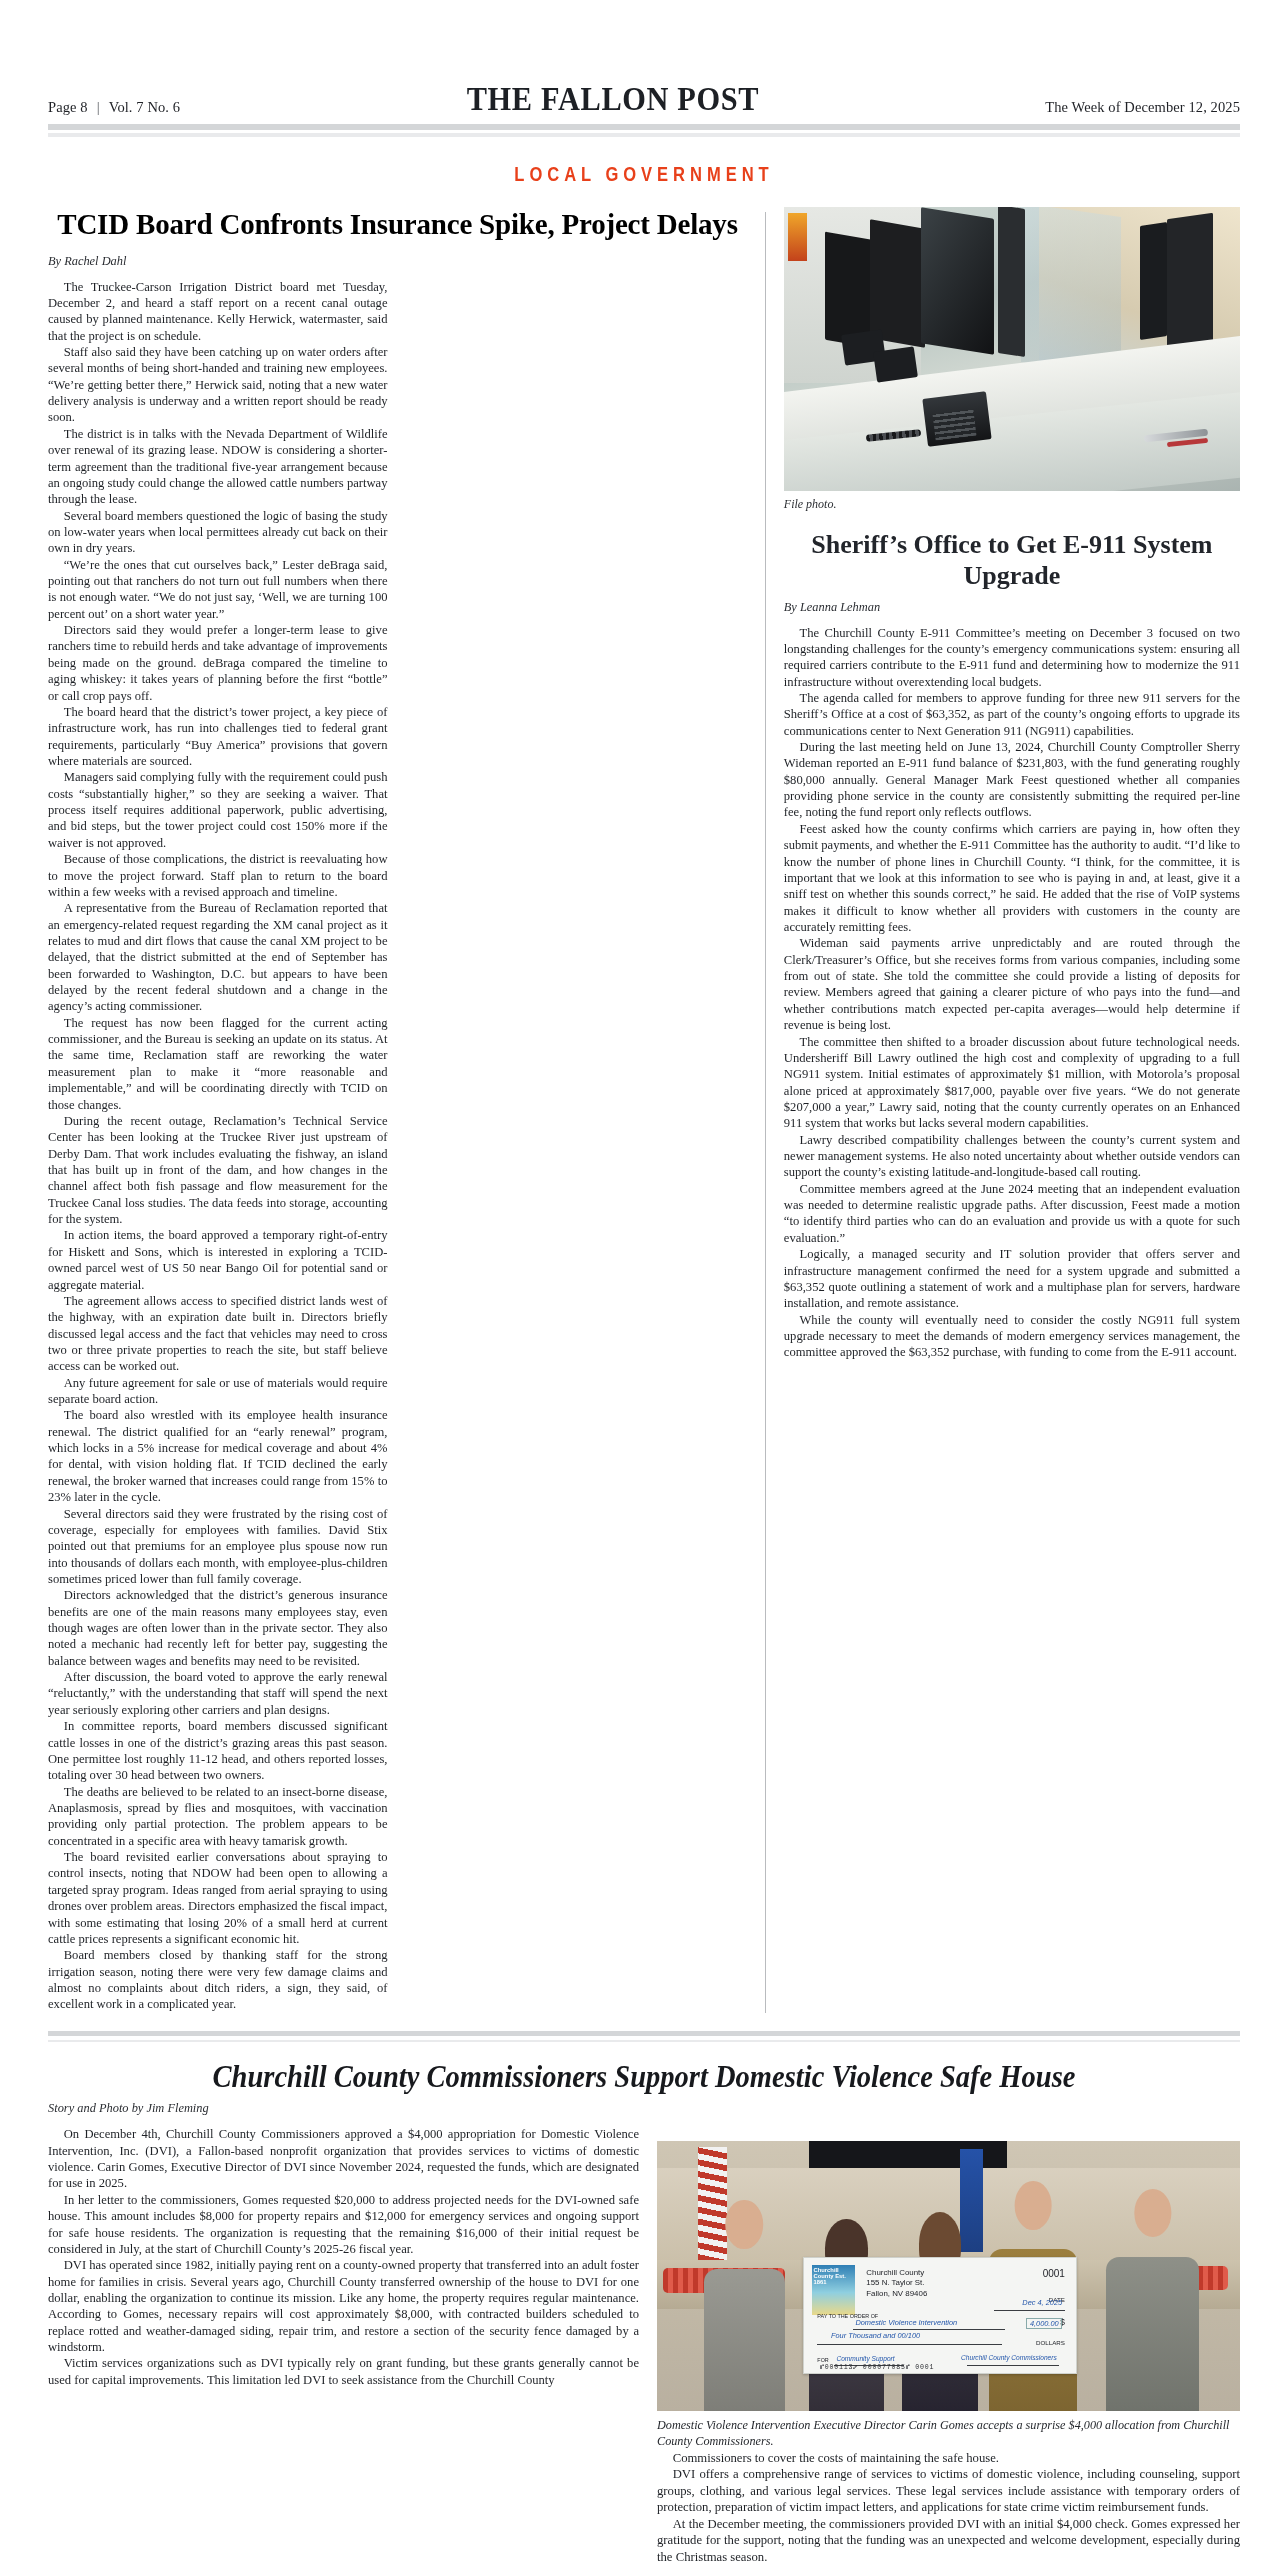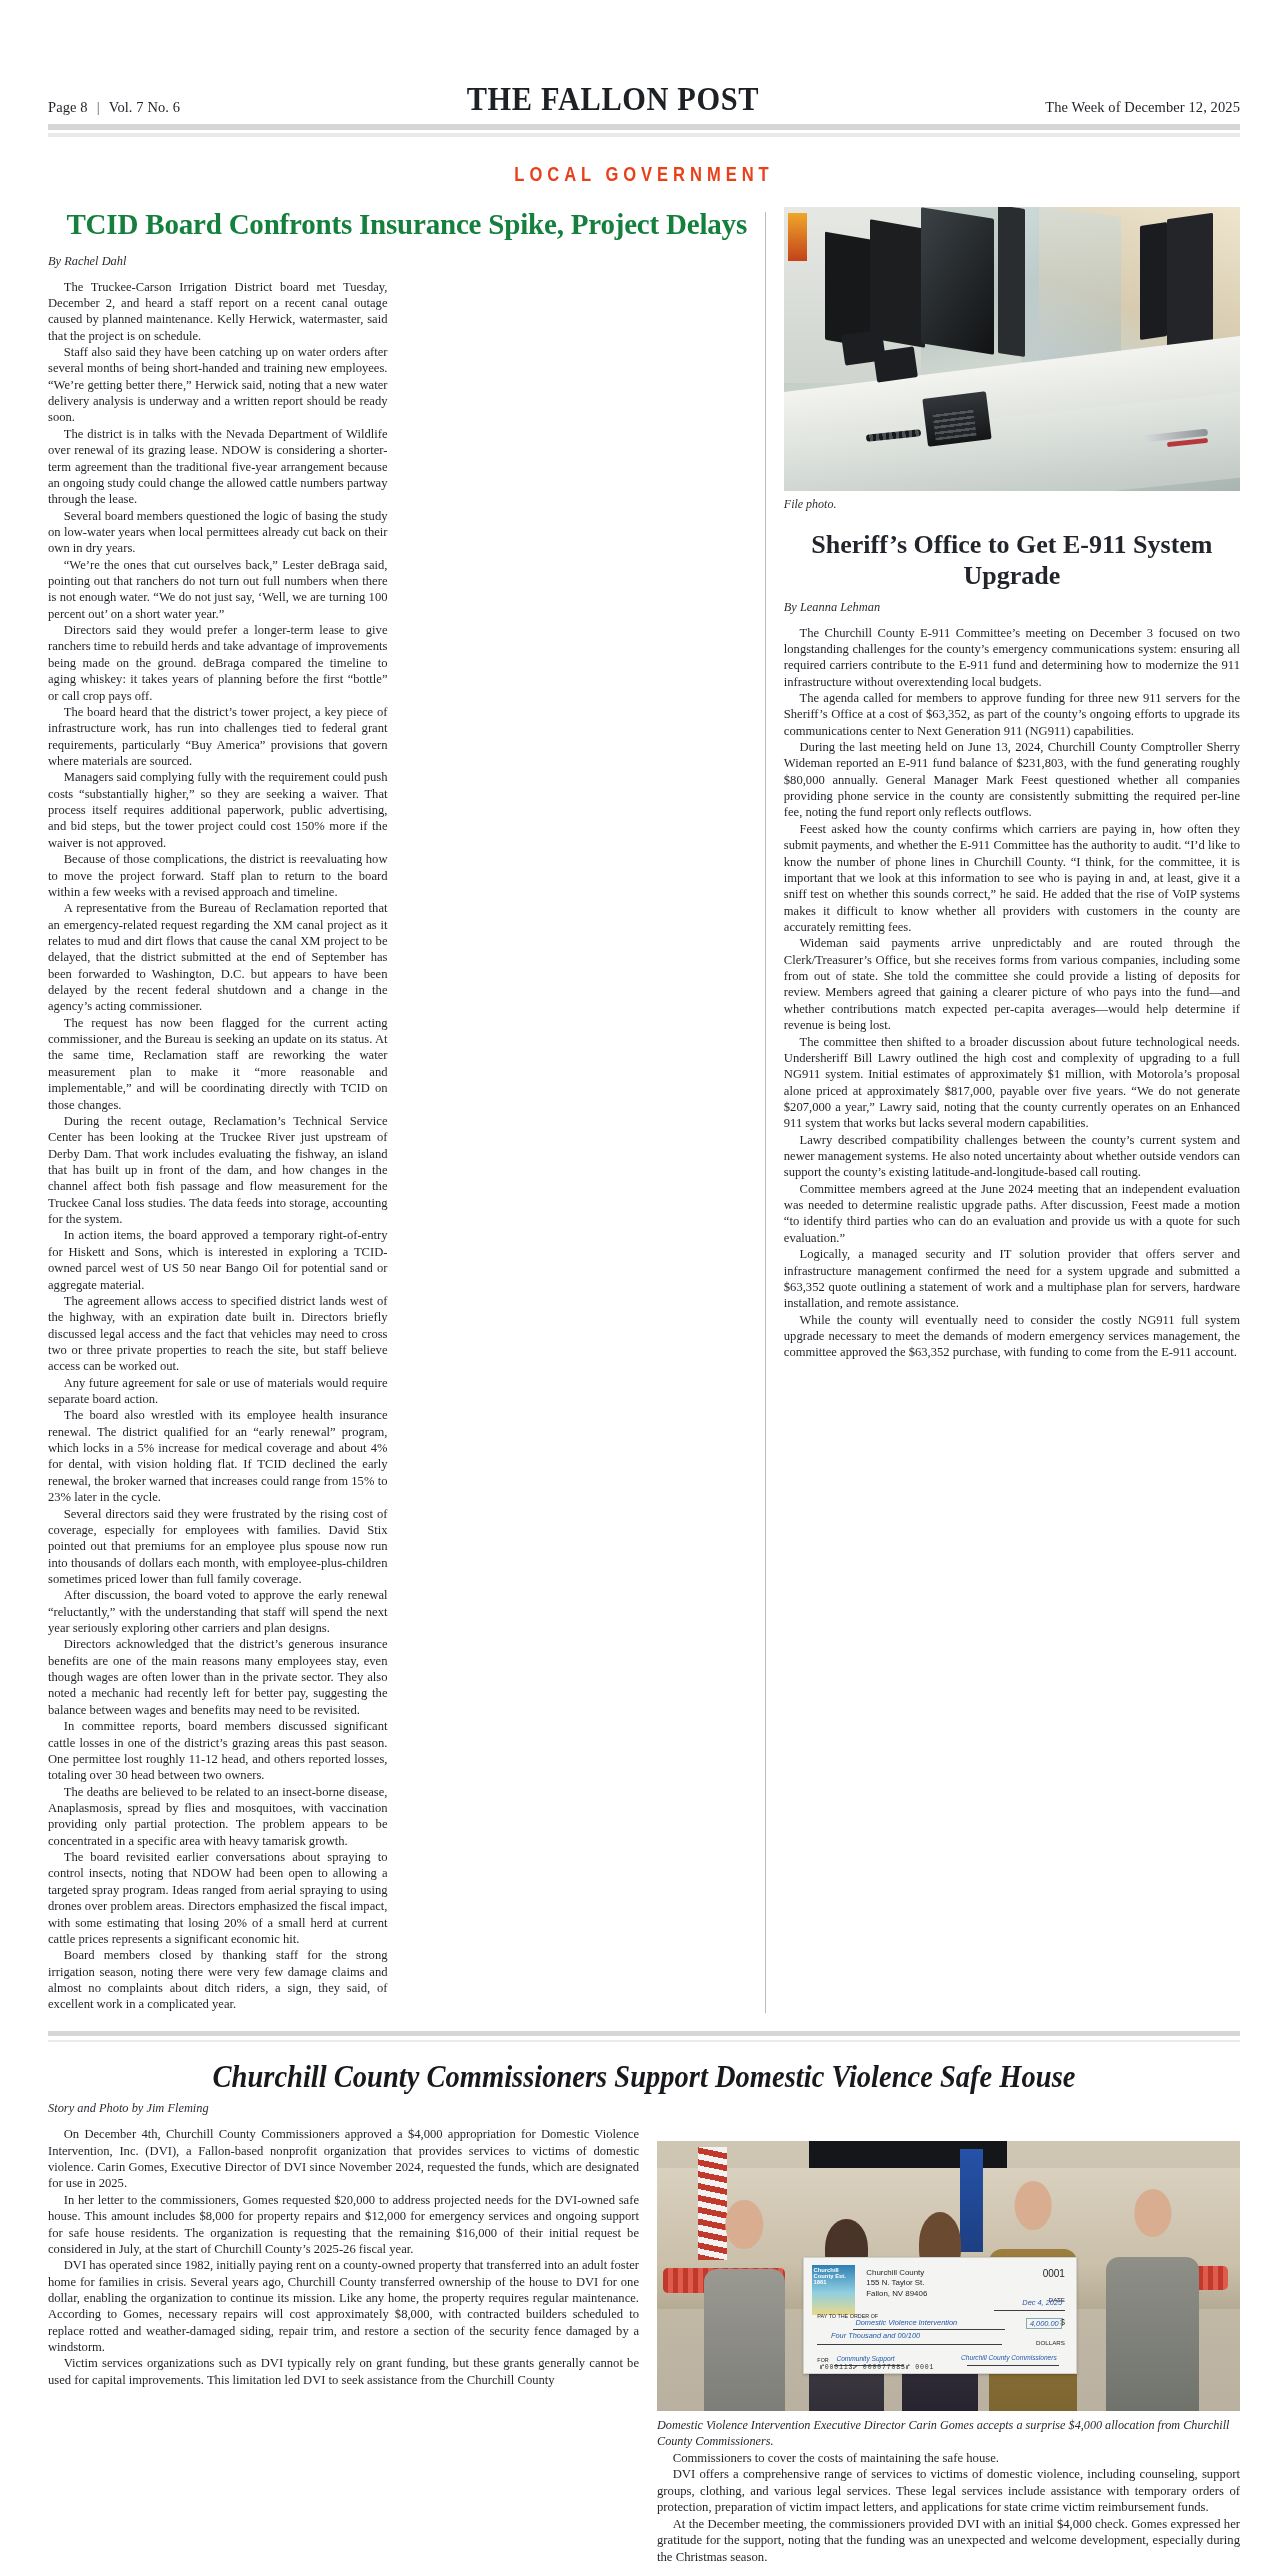--- a/index.html
+++ b/index.html
@@ -39,21 +39,21 @@
 
   
   .story-top { display:flex; margin-top:21.5px; gap:0; }
   .left-block { width:699px; flex:0 0 699px; }
   .divider-v { width:0.8px; background:#b9bbbe; margin:5px 18px 0 18px; flex:0 0 0.8px; align-self:stretch; }
   .right-block { flex:1 1 auto; }
 
   h1.hl-main {
     font-family:"Liberation Serif", serif;
     font-weight:bold; font-size:29px; line-height:1.2;
-    text-align:right; margin:0 0 11.6px 0; color:#15803d;
+    text-align:center; margin:0 0 11.6px 0; color:#000000;
     letter-spacing:-0.2px;
   }
   .byline {
     font-style:italic; font-size:12.4px; color:#2a2d32;
     margin:0 0 10px 0;
   }
   .cols2 { column-count:2; column-gap:20px; column-fill:auto; }
   p.body {
     margin:0; text-align:justify; font-size:12.6px; line-height:1.30;
     text-indent:15.7px; hyphens:auto; -webkit-hyphens:auto;
@@ -241,22 +241,22 @@
         <p class="body">Managers said complying fully with the requirement could push costs “substantially higher,” so they are seeking a waiver. That process itself requires additional paperwork, public advertising, and bid steps, but the tower project could cost 150% more if the waiver is not approved.</p>
         <p class="body">Because of those complications, the district is reevaluating how to move the project forward. Staff plan to return to the board within a few weeks with a revised approach and timeline.</p>
         <p class="body">A representative from the Bureau of Reclamation reported that an emergency-related request regarding the XM canal project as it relates to mud and dirt flows that cause the canal XM project to be delayed, that the district submitted at the end of September has been forwarded to Washington, D.C. but appears to have been delayed by the recent federal shutdown and a change in the agency’s acting commissioner.</p>
         <p class="body">The request has now been flagged for the current acting commissioner, and the Bureau is seeking an update on its status. At the same time, Reclamation staff are reworking the water measurement plan to make it “more reasonable and implementable,” and will be coordinating directly with TCID on those changes.</p>
         <p class="body">During the recent outage, Reclamation’s Technical Service Center has been looking at the Truckee River just upstream of Derby Dam. That work includes evaluating the fishway, an island that has built up in front of the dam, and how changes in the channel affect both fish passage and flow measurement for the Truckee Canal loss studies. The data feeds into storage, accounting for the system.</p>
         <p class="body">In action items, the board approved a temporary right-of-entry for Hiskett and Sons, which is interested in exploring a TCID-owned parcel west of US 50 near Bango Oil for potential sand or aggregate material.</p>
         <p class="body">The agreement allows access to specified district lands west of the highway, with an expiration date built in. Directors briefly discussed legal access and the fact that vehicles may need to cross two or three private properties to reach the site, but staff believe access can be worked out.</p>
         <p class="body">Any future agreement for sale or use of materials would require separate board action.</p>
         <p class="body">The board also wrestled with its employee health insurance renewal. The district qualified for an “early renewal” program, which locks in a 5% increase for medical coverage and about 4% for dental, with vision holding flat. If TCID declined the early renewal, the broker warned that increases could range from 15% to 23% later in the cycle.</p>
         <p class="body">Several directors said they were frustrated by the rising cost of coverage, especially for employees with families. David Stix pointed out that premiums for an employee plus spouse now run into thousands of dollars each month, with employee-plus-children sometimes priced lower than full family coverage.</p>
+        <p class="body">Directors acknowledged that the district’s generous insurance benefits are one of the main reasons many employees stay, even though wages are often lower than in the private sector. They also noted a mechanic had recently left for better pay, suggesting the balance between wages and benefits may need to be revisited.</p>
         <p class="body">After discussion, the board voted to approve the early renewal “reluctantly,” with the understanding that staff will spend the next year seriously exploring other carriers and plan designs.</p>
-        <p class="body">Directors acknowledged that the district’s generous insurance benefits are one of the main reasons many employees stay, even though wages are often lower than in the private sector. They also noted a mechanic had recently left for better pay, suggesting the balance between wages and benefits may need to be revisited.</p>
         <p class="body">In committee reports, board members discussed significant cattle losses in one of the district’s grazing areas this past season. One permittee lost roughly 11-12 head, and others reported losses, totaling over 30 head between two owners.</p>
         <p class="body">The deaths are believed to be related to an insect-borne disease, Anaplasmosis, spread by flies and mosquitoes, with vaccination providing only partial protection. The problem appears to be concentrated in a specific area with heavy tamarisk growth.</p>
         <p class="body">The board revisited earlier conversations about spraying to control insects, noting that NDOW had been open to allowing a targeted spray program. Ideas ranged from aerial spraying to using drones over problem areas. Directors emphasized the fiscal impact, with some estimating that losing 20% of a small herd at current cattle prices represents a significant economic hit.</p>
         <p class="body">Board members closed by thanking staff for the strong irrigation season, noting there were very few damage claims and almost no complaints about ditch riders, a sign, they said, of excellent work in a complicated year.</p>
       </div>
     </div>
 
     <div class="divider-v"></div>
 
     <div class="right-block">

